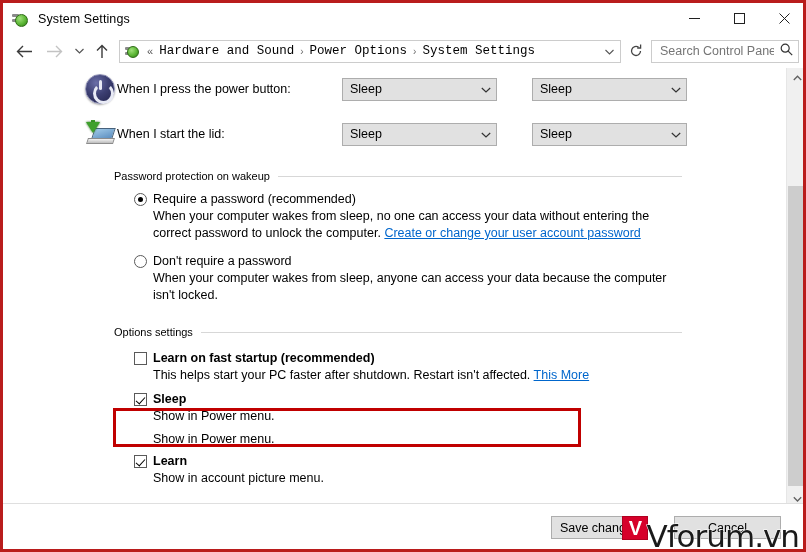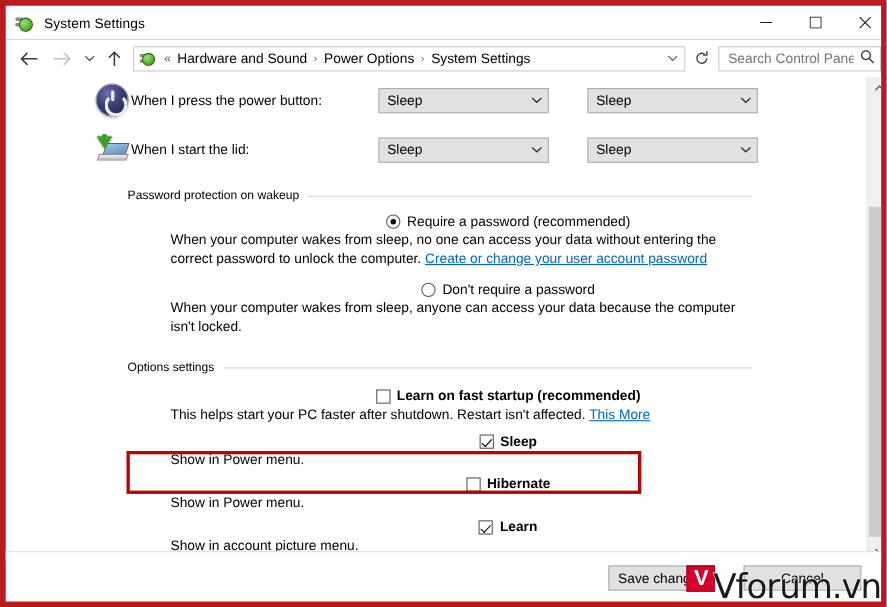--- a/index.html
+++ b/index.html
@@ -6,22 +6,22 @@
   html, body {
     margin: 0; padding: 0;
     width: 806px; height: 552px;
     overflow: hidden;
     font-family: "Liberation Sans", sans-serif;
     background: #ffffff;
   }
   .window {
     position: relative;
     width: 806px; height: 552px;
-    background: #6d28d9;
-    border: 5px solid #b91c1c;
+    background: #1d4ed8;
+    border: 3px solid #b91c1c;
     overflow: hidden;
   }
 
   
   .titlebar {
     position: absolute; left: 0; top: 0;
     width: 804px; height: 31px;
     background: #ffffff;
     display: flex; align-items: center;
   }
@@ -69,20 +69,21 @@
     display: flex; align-items: center;
     padding: 0 2px 0 4px;
     min-width: 0;
   }
   .bc-icon { width: 16px; height: 16px; margin: 0 4px 0 1px; position: relative; }
   .bc-chev { color: #555; font-size: 11px; margin: 0 2px; }
   .bc-seg {
     font-size: 12.5px; color: #000;
     padding: 6px 4px;
     white-space: nowrap;
+    font-family: Liberation Mono, monospace;
   }
   .bc-arrow { color: #6d6d6d; font-size: 10px; padding: 0 2px; }
   .bc-drop {
     margin-left: auto; width: 18px; text-align: center;
     color: #555; font-size: 10px;
   }
   .refresh-btn {
     width: 24px; height: 23px;
     display: flex; align-items: center; justify-content: center;
     font-size: 14px; color: #444;
@@ -158,21 +159,21 @@
     font-size: 11px; color: #000;
     white-space: nowrap;
     padding-right: 8px;
   }
   .group-head .gl {
     flex: 1; height: 1px; background: #d7d7d7;
     margin-right: 104px;
   }
 
   .opt { margin-top: 9px; margin-left: 17px; position: relative; }
-  .opt-head { display: flex; align-items: flex-start; justify-content: center; }
+  .opt-head { display: flex; align-items: flex-start; }
   .radio {
     width: 13px; height: 13px; border-radius: 50%;
     border: 1px solid #5a5a5a; background: #fff;
     margin-right: 6px; margin-top: 1px;
     position: relative; flex: none;
   }
   .radio.checked::after {
     content: ""; position: absolute;
     left: 3px; top: 3px; width: 5px; height: 5px;
     border-radius: 50%; background: #000;
@@ -526,24 +527,20 @@
 
       <div class="opt" style="margin-top:8px">
         <div class="opt-head">
           <span class="check checked"></span>
           <span class="opt-title bold">Sleep</span>
         </div>
         <div class="opt-desc">Show in Power menu.</div>
       </div>
 
       <div class="opt" style="margin-top:6px">
-        <div class="opt-head">
-          <span class="check"></span>
-          <span class="opt-title bold">Hibernate</span>
-        </div>
         <div class="opt-desc">Show in Power menu.</div>
       </div>
 
       <div class="opt" style="margin-top:6px">
         <div class="opt-head">
           <span class="check checked"></span>
           <span class="opt-title bold">Learn</span>
         </div>
         <div class="opt-desc">Show in account picture menu.</div>
       </div>

